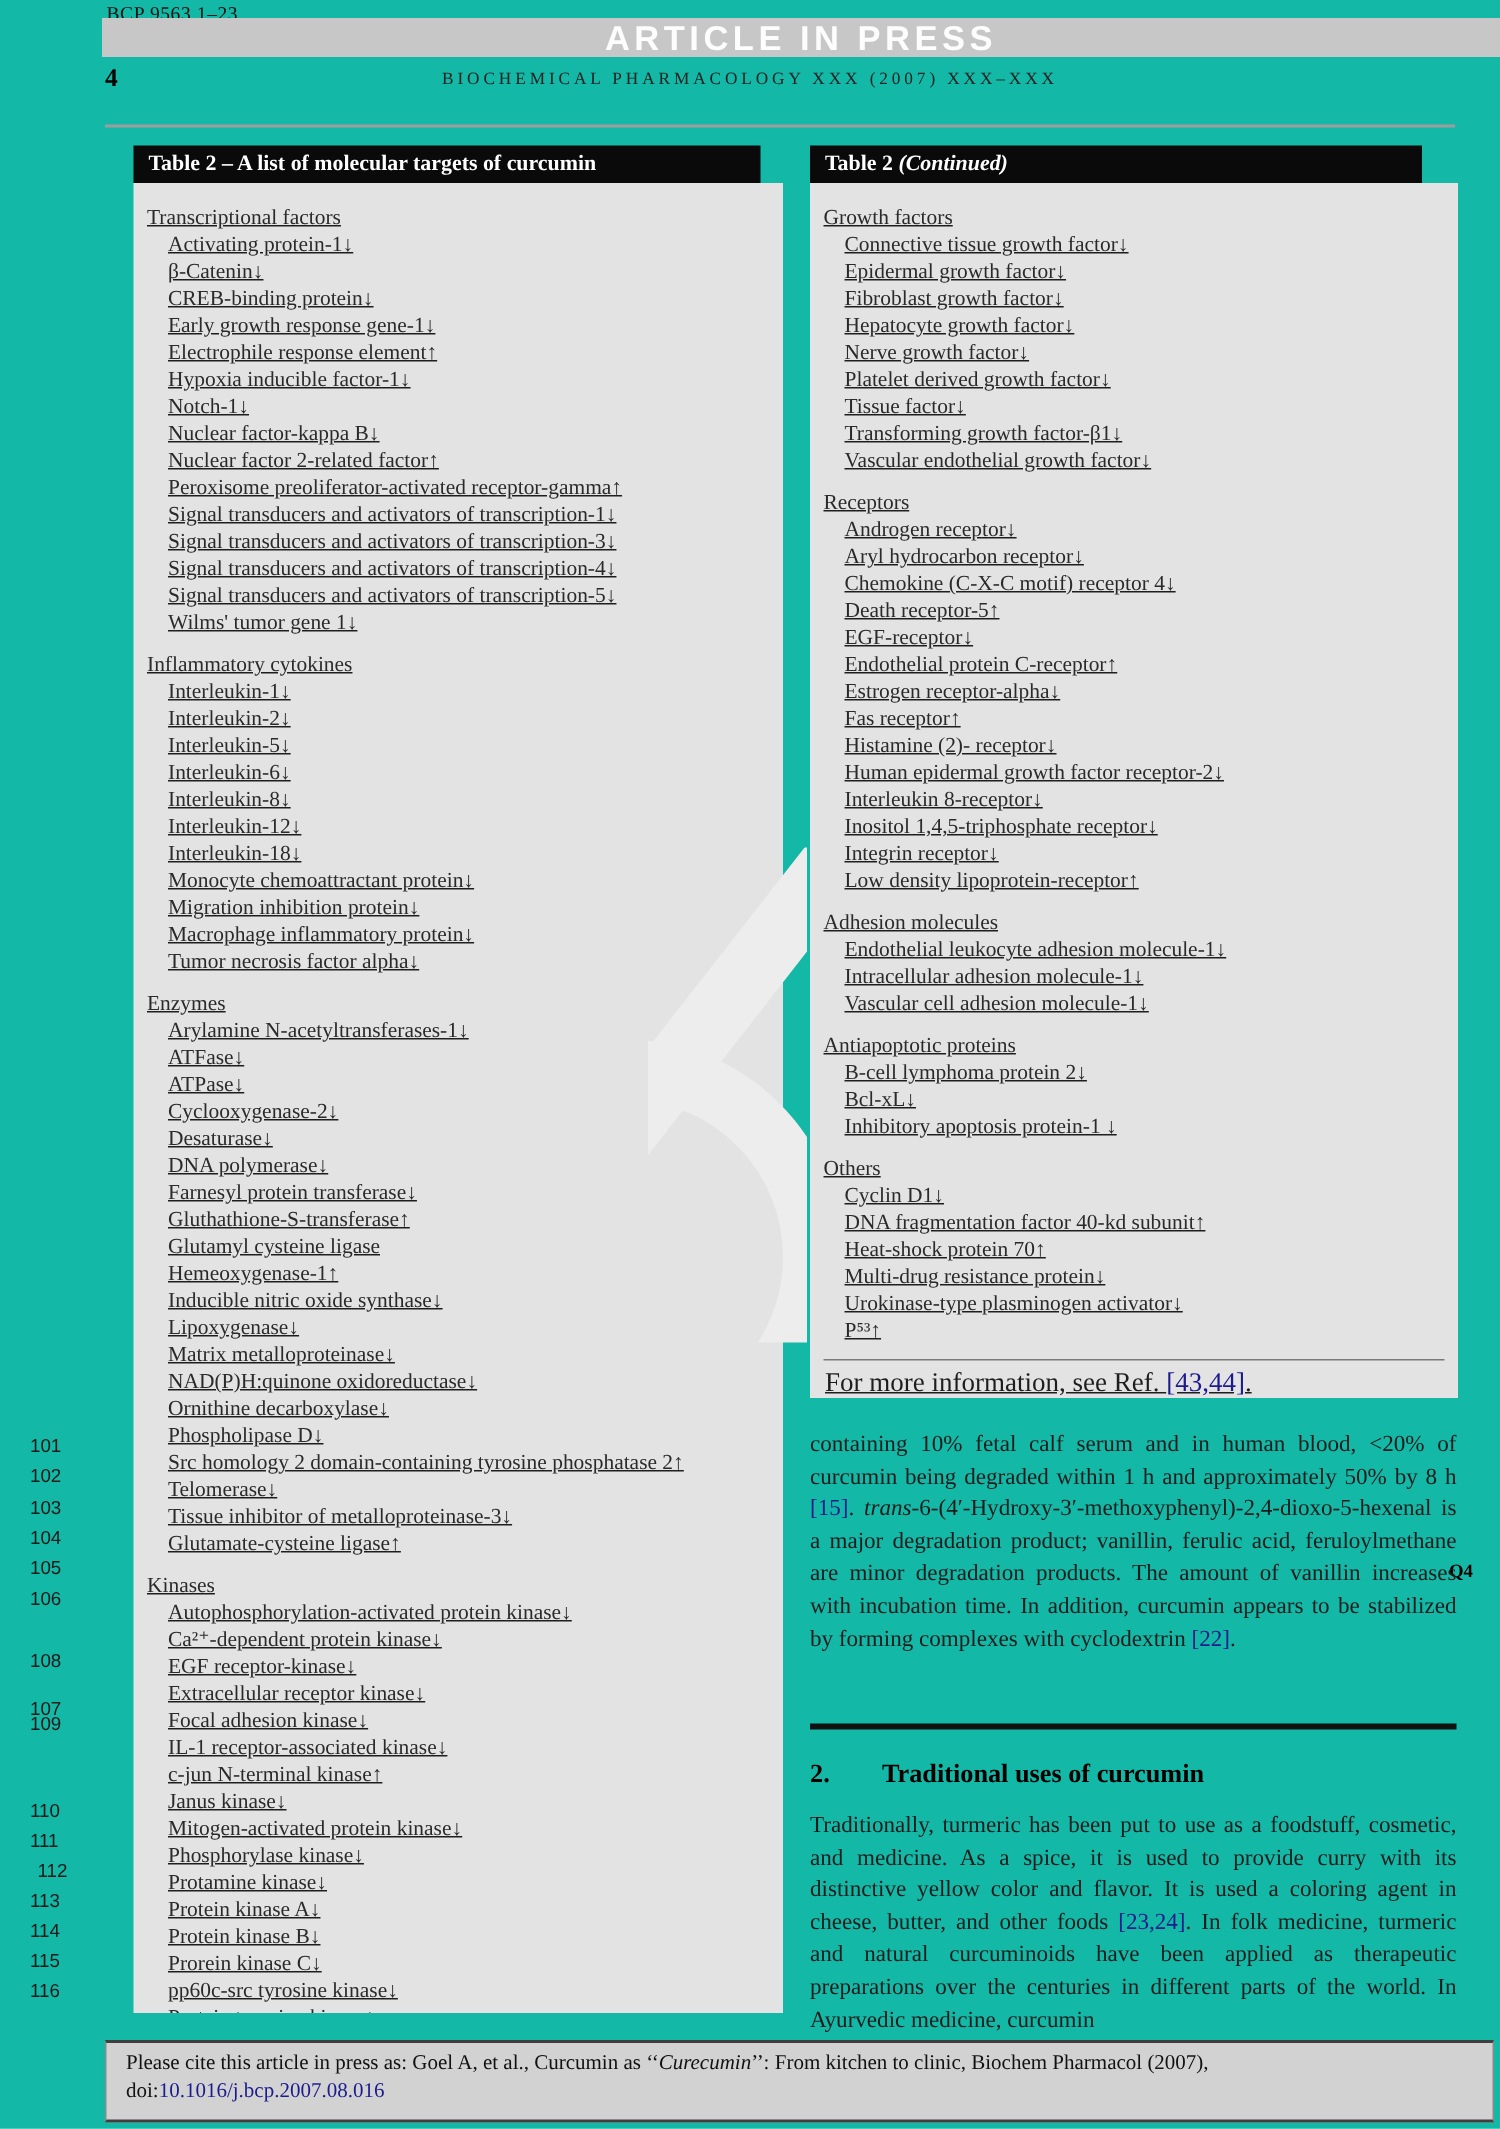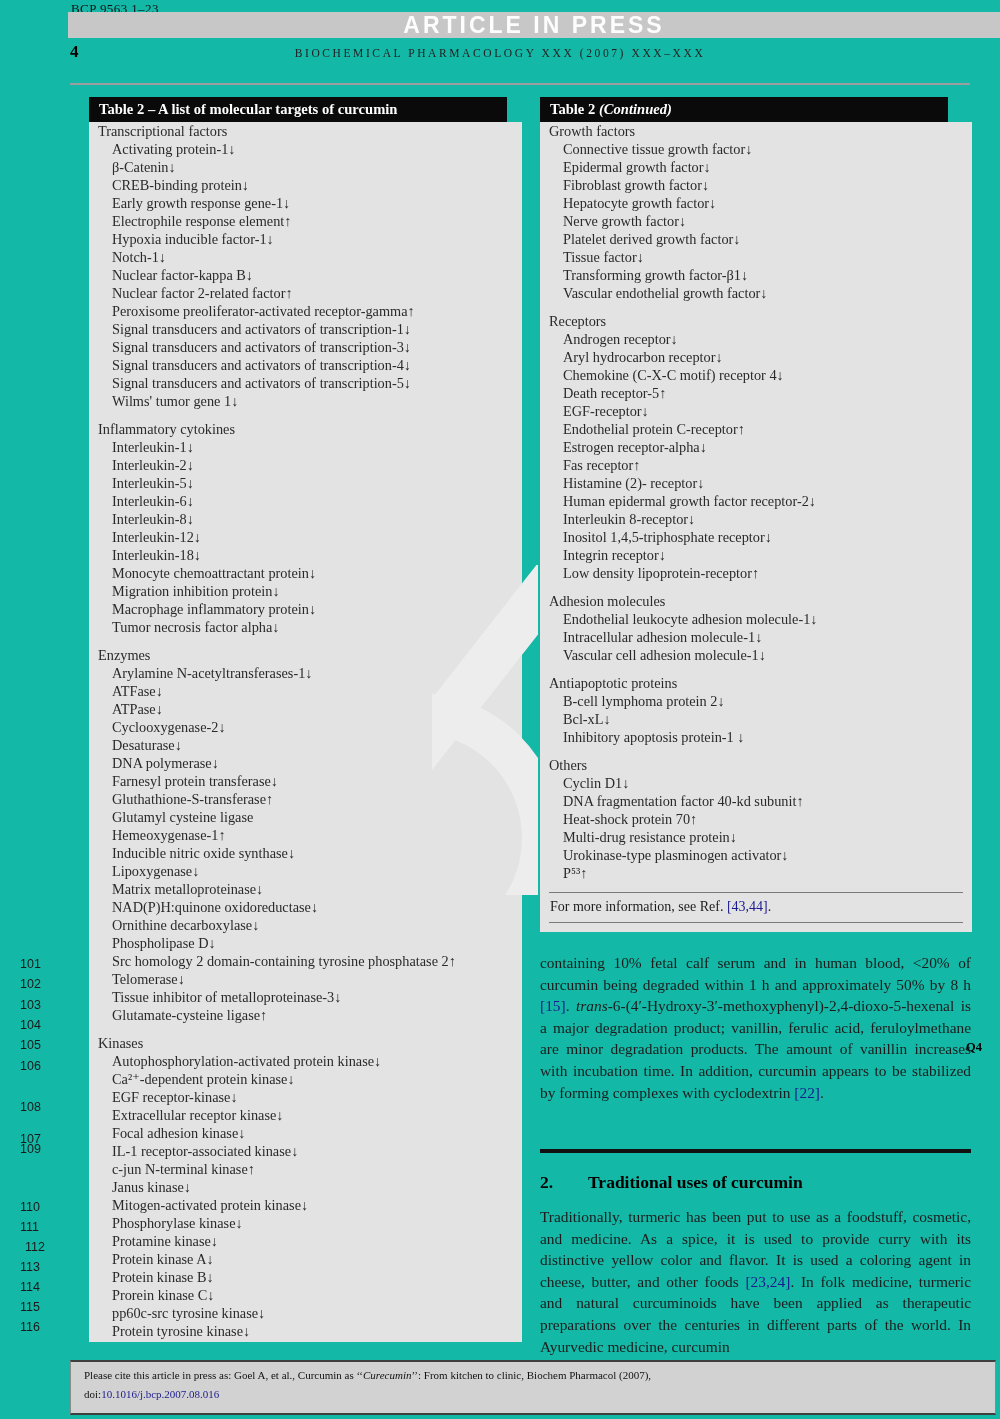--- a/index.html
+++ b/index.html
@@ -23,27 +23,27 @@
 
   
   .dtable{position:absolute;top:97px;z-index:1;}
   .dtable.left{left:89px;width:433px;}
   .dtable.right{left:540px;width:432px;}
   .thead{height:25px;background:#0a0a0a;color:#ffffff;font-weight:bold;font-size:14.6px;
          line-height:25px;padding-left:10px;box-sizing:border-box;}
   .dtable.left  .thead{width:418px;}
   .dtable.right .thead{width:408px;}
   .thead .cont{font-style:italic;}
-  .tbody{background:#e3e3e3;padding-top:0;box-sizing:border-box;overflow:hidden;}
+  .tbody{background:#e3e3e3;padding-top:14px;box-sizing:border-box;overflow:hidden;text-decoration:underline;}
   .dtable.left  .tbody{height:1220px;}
   .dtable.right .tbody{height:810px;}
   .tsec{margin-bottom:10px;}
   .tsec-h{padding-left:9px;font-size:14.3px;height:18px;line-height:18px;color:#2a2a2a;}
   .titem{padding-left:23px;font-size:14.3px;height:18px;line-height:18px;color:#2a2a2a;}
-  .tfoot{margin:0 9px;border-top:1.5px solid #7a7a7a;padding:5px 1px 0 1px;font-size:14px;line-height:18px;}
+  .tfoot{margin:0 9px;border-top:1.5px solid #7a7a7a;padding:5px 1px 0 1px;font-size:18px;line-height:18px;}
   .tfoot-rule{margin:6px 9px 0 9px;border-top:1.5px solid #7a7a7a;}
 
   
   .lineno{position:absolute;left:20px;width:30px;font-family:"Liberation Sans",sans-serif;
           font-size:12.5px;color:#1a1a1a;}
   .q-note{position:absolute;left:966px;top:1040px;font-weight:bold;font-size:12.5px;color:#000;}
 
   
   .para{position:absolute;left:540px;width:431px;font-size:15.4px;line-height:21.6px;
         text-align:justify;color:#1c1c1c;}
@@ -52,21 +52,21 @@
   .sec-rule{position:absolute;left:540px;top:1149px;width:431px;height:3.5px;background:#111;}
   .sec-heading{position:absolute;left:540px;top:1172px;width:431px;font-weight:bold;font-size:17.5px;color:#000;}
   .sec-num{display:inline-block;width:48px;}
   .it{font-style:italic;}
   .lnk{color:#1b1b8e;}
 
   
   .cite-box{position:absolute;left:70px;top:1360px;width:898px;height:43px;background:#d2d2d2;
             border-top:2px solid #3f3f3f;border-bottom:2px solid #3f3f3f;
             border-left:1px solid #8a8a8a;border-right:1px solid #8a8a8a;
-            padding:4px 13px;font-size:11px;line-height:19px;color:#111;}
+            padding:4px 13px;font-size:14px;line-height:19px;color:#111;}
 </style>
 </head>
 <body>
 
 <div class="page">
 
   <div class="article-code">BCP 9563 1–23</div>
 
   <div class="press-banner">
     <div class="press-banner-text">ARTICLE IN PRESS</div>

